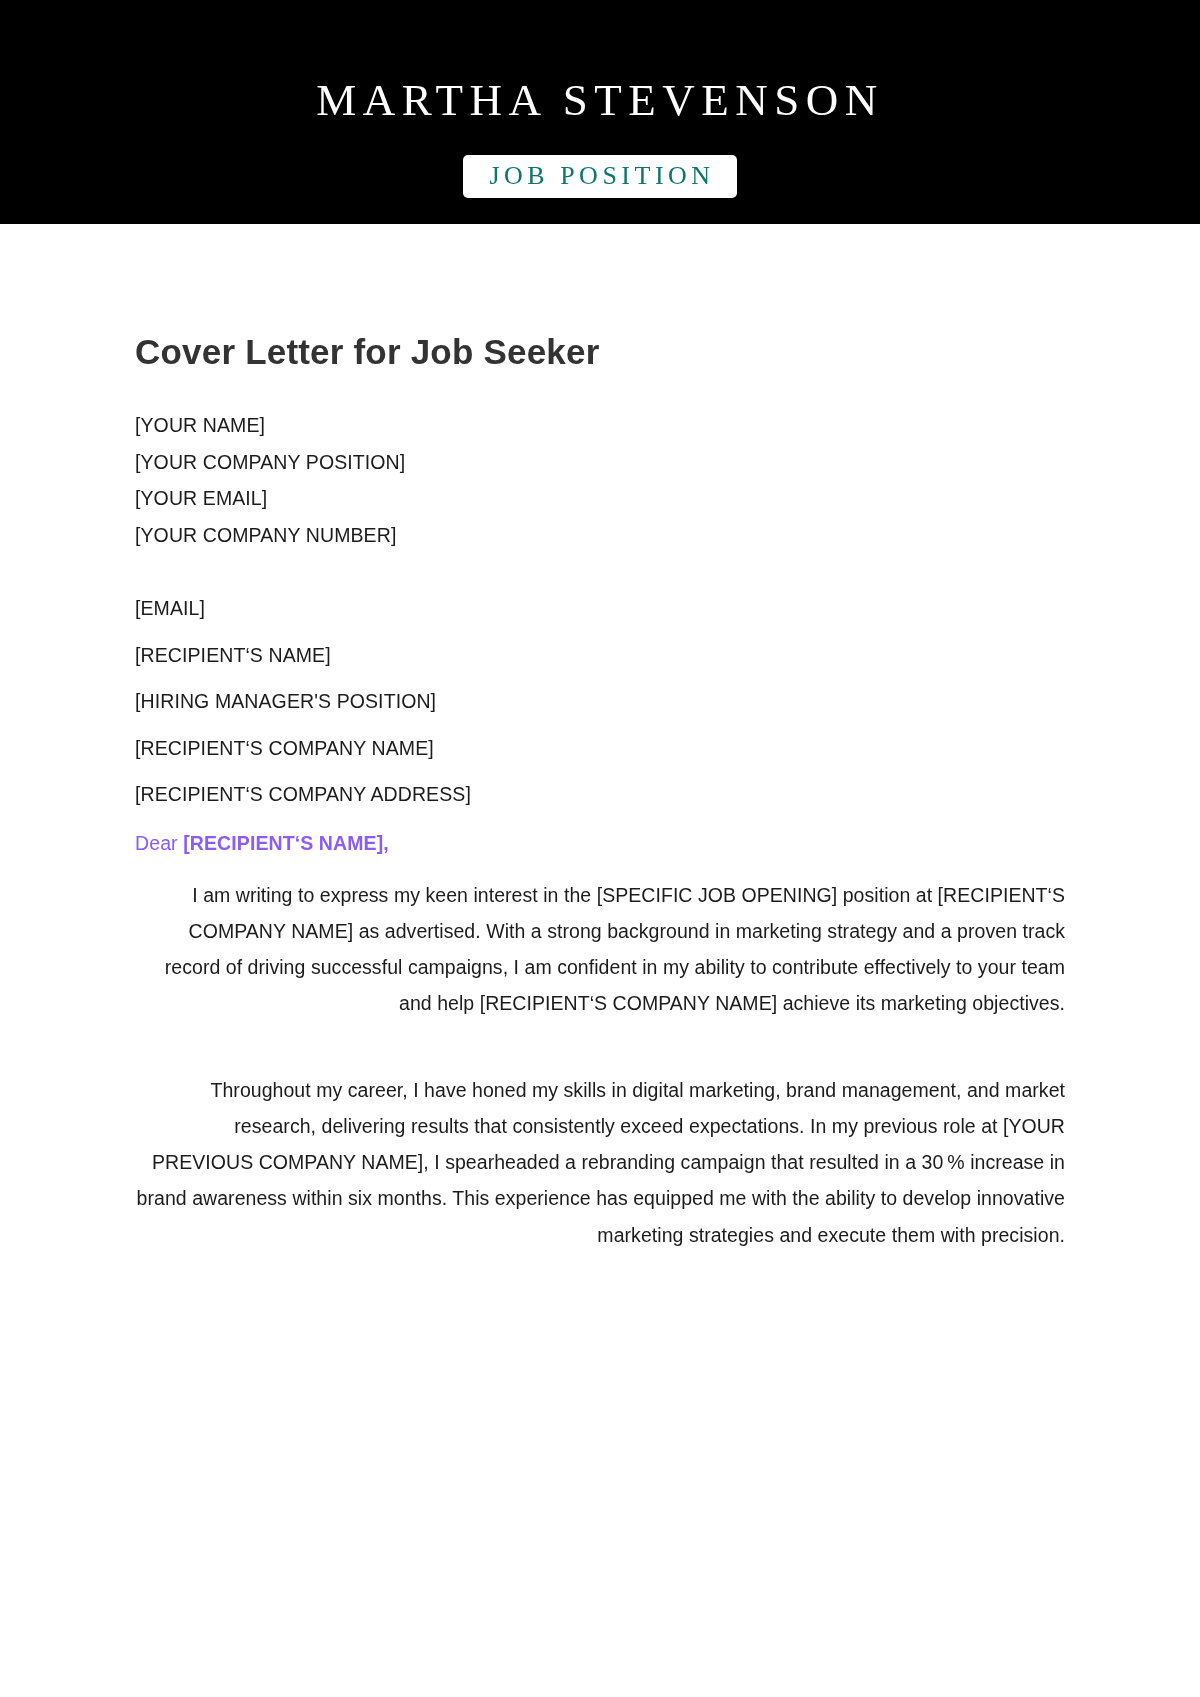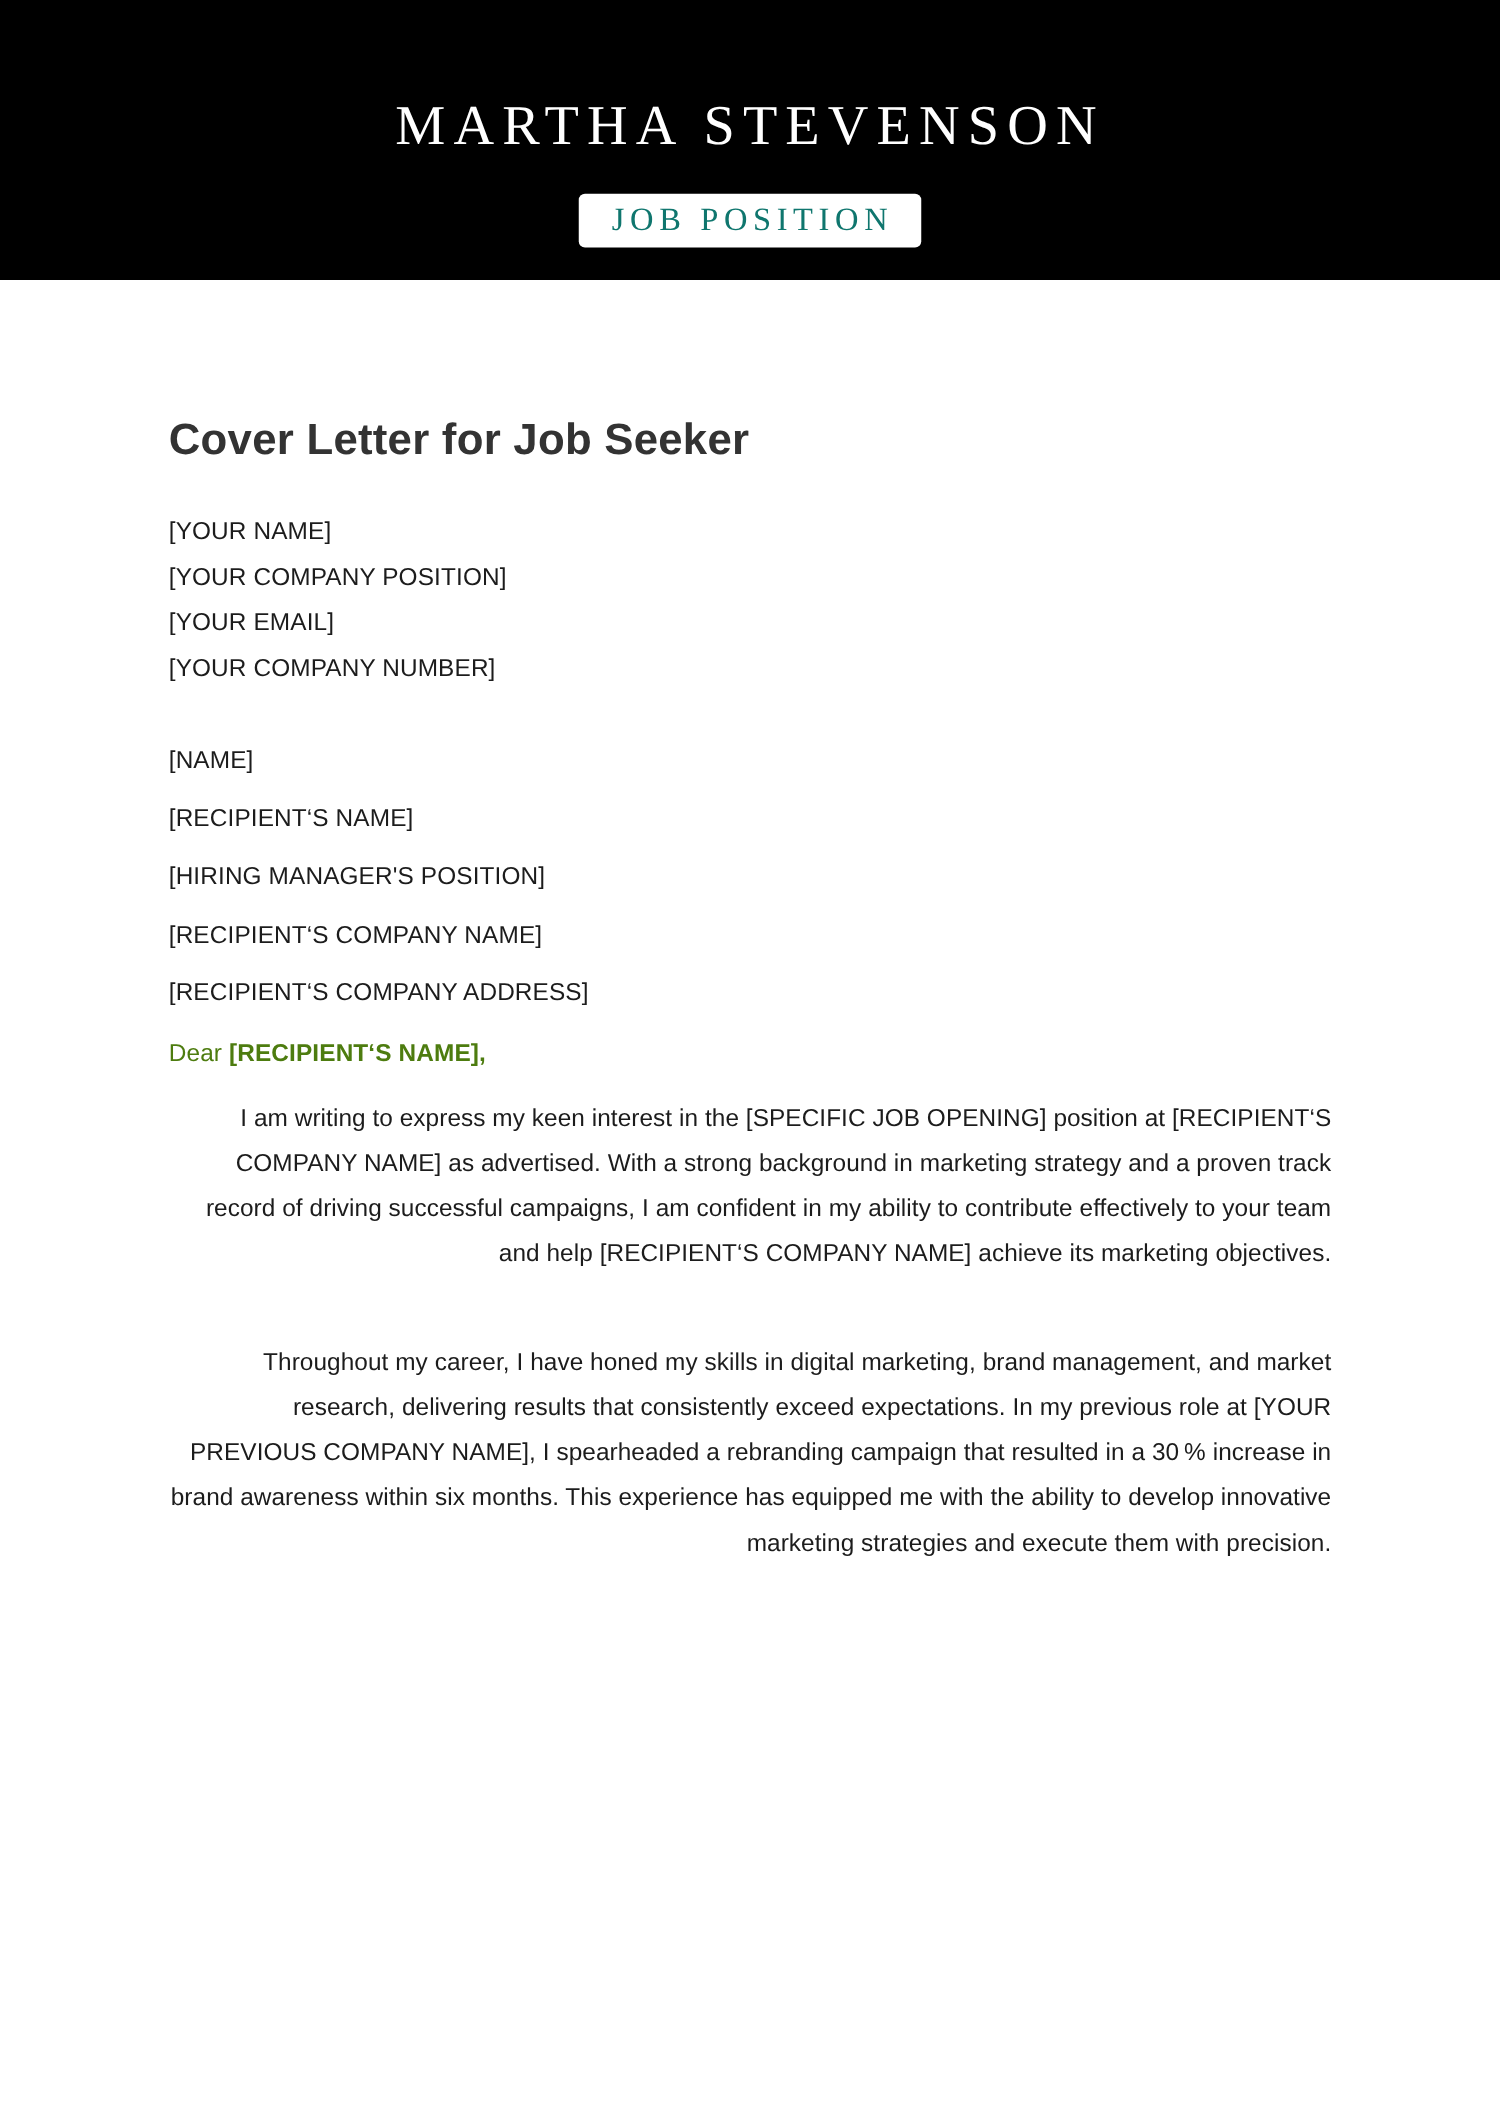--- a/index.html
+++ b/index.html
@@ -91,21 +91,21 @@
   .recipient-line {
     font-size: 19.5px;
     color: #1c1c1c;
     line-height: 1.0;
     margin-bottom: 27px;
     letter-spacing: 0.1px;
   }
 
   .salutation {
     font-size: 19.5px;
-    color: #4d7c0f;
+    color: #8b5cf6;
     margin-top: 20px;
     margin-bottom: 0;
     letter-spacing: 0.1px;
   }
   .salutation b { font-weight: bold; }
 
   .para {
     font-size: 19.5px;
     color: #1c1c1c;
     line-height: 1.86;
@@ -132,21 +132,21 @@
     <h1 class="doc-title">Cover Letter for Job Seeker</h1>
 
     <div class="block">
       <div class="sender-line">[YOUR NAME]</div>
       <div class="sender-line">[YOUR COMPANY POSITION]</div>
       <div class="sender-line">[YOUR EMAIL]</div>
       <div class="sender-line">[YOUR COMPANY NUMBER]</div>
     </div>
 
     <div class="recipient-block">
-      <div class="recipient-line">[NAME]</div>
+      <div class="recipient-line">[EMAIL]</div>
       <div class="recipient-line">[RECIPIENT‘S NAME]</div>
       <div class="recipient-line">[HIRING MANAGER'S POSITION]</div>
       <div class="recipient-line">[RECIPIENT‘S COMPANY NAME]</div>
       <div class="recipient-line">[RECIPIENT‘S COMPANY ADDRESS]</div>
     </div>
 
     <p class="salutation"><span>Dear </span><b>[RECIPIENT‘S NAME],</b></p>
 
     <p class="para">I am writing to express my keen interest in the [SPECIFIC JOB OPENING] position at [RECIPIENT‘S COMPANY NAME] as advertised. With a strong background in marketing strategy and a proven track record of driving successful campaigns, I am confident in my ability to contribute effectively to your team and help [RECIPIENT‘S COMPANY NAME] achieve its marketing objectives.</p>
 

